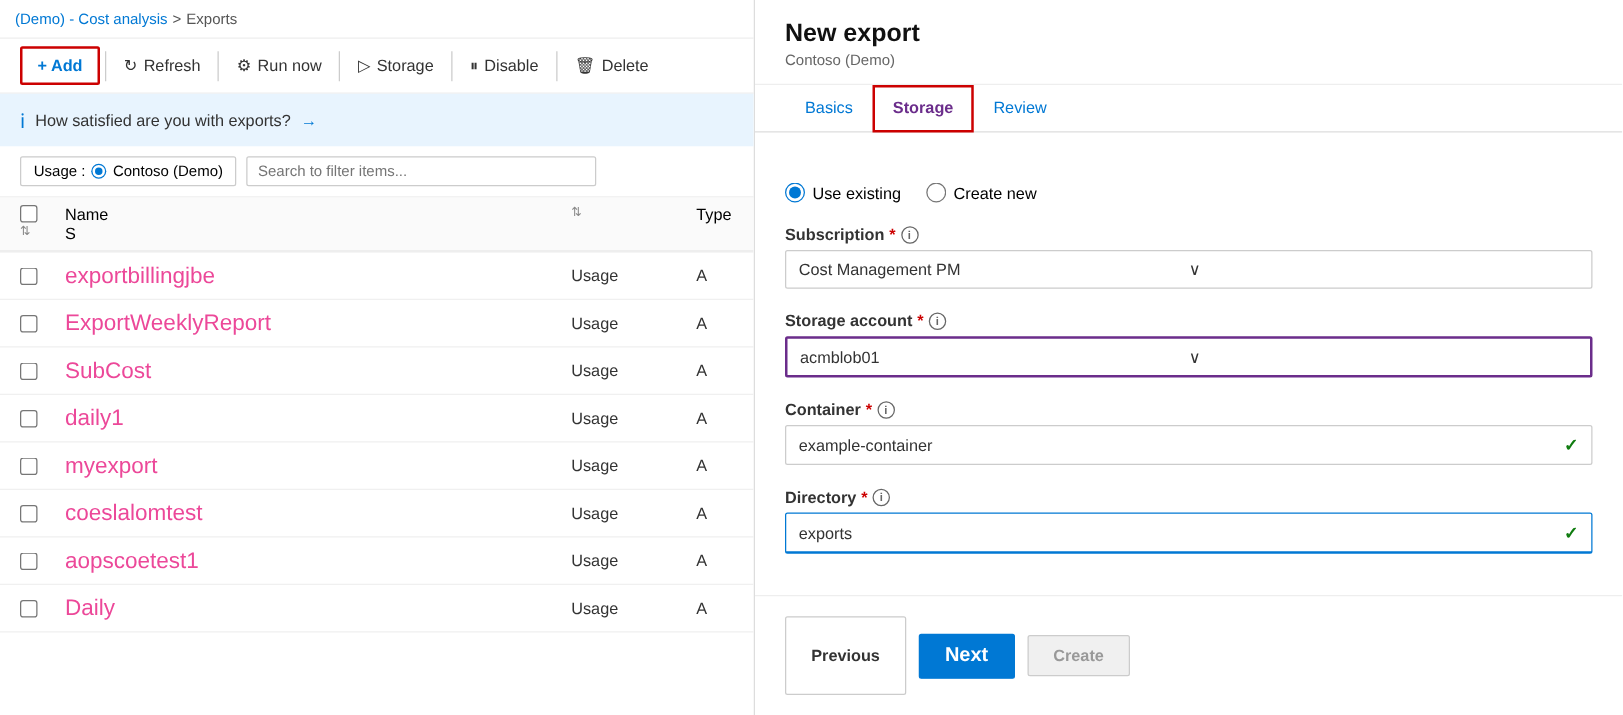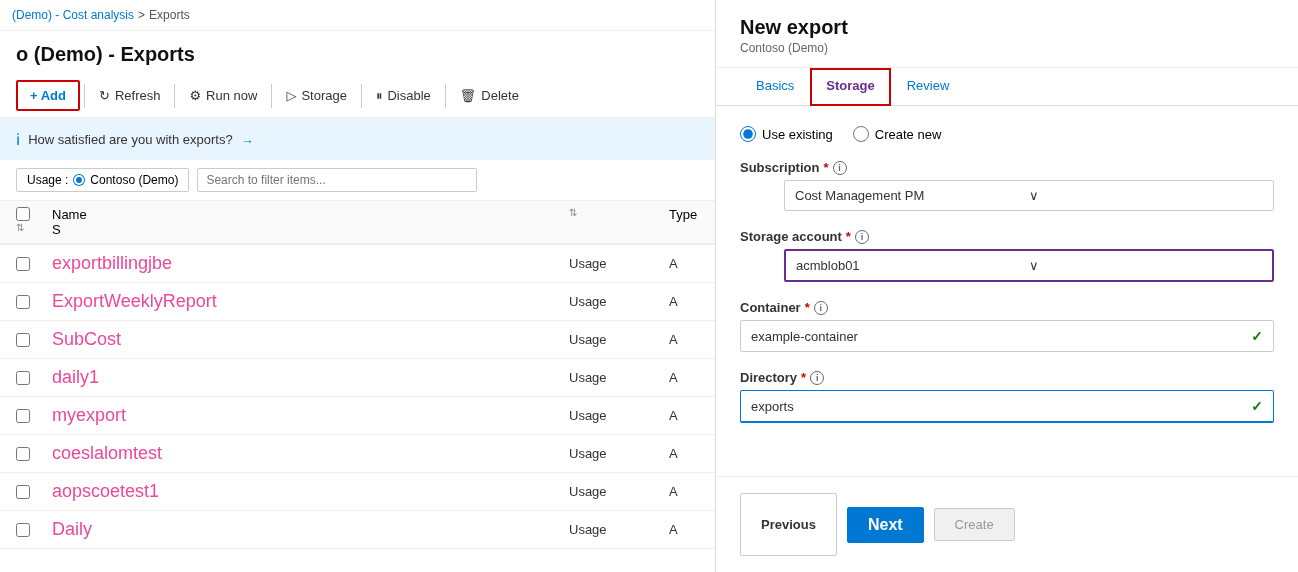--- a/index.html
+++ b/index.html
@@ -1,19 +1,19 @@
 <!DOCTYPE html>
 <html><head>
   <meta charset="utf-8">
   <style>
     * { box-sizing: border-box; margin: 0; padding: 0; }
     body { font-family: 'Segoe UI', sans-serif; font-size: 13px; background: #fff; display: flex; height: 572px; overflow: hidden; }
 
     
-    .left-panel { width: 716px; border-right: 1px solid #ddd; display: flex; flex-direction: column; overflow: hidden; }
+    .left-panel { width: 604px; border-right: 1px solid #ddd; display: flex; flex-direction: column; overflow: hidden; }
 
     .breadcrumb { font-size: 12px; color: #555; padding: 8px 12px; border-bottom: 1px solid #eee; display: flex; align-items: center; gap: 4px; }
     .breadcrumb a { color: #0078d4; text-decoration: none; }
 
     .page-title { font-size: 20px; font-weight: 600; padding: 12px 16px 8px 16px; color: #111; }
 
     .toolbar { display: flex; align-items: center; gap: 0; padding: 6px 16px; border-bottom: 1px solid #eee; }
     .toolbar-btn { display: flex; align-items: center; gap: 5px; padding: 6px 12px; border: 2px solid #0078d4; background: #fff; color: #0078d4; cursor: pointer; font-size: 13px; font-weight: 600; border-radius: 2px; }
     .toolbar-btn.add-btn { border: 2px solid #c00; }
     .toolbar-sep { width: 1px; height: 24px; background: #ccc; margin: 0 4px; }
@@ -45,56 +45,55 @@
     .panel-header { padding: 16px 24px 12px 24px; border-bottom: 1px solid #eee; }
     .panel-title { font-size: 20px; font-weight: 600; color: #111; }
     .panel-subtitle { font-size: 12px; color: #666; margin-top: 2px; }
 
     .tabs { display: flex; padding: 0 24px; border-bottom: 1px solid #ddd; gap: 0; }
     .tab { padding: 10px 16px; cursor: pointer; font-size: 13px; color: #0078d4; border-bottom: 2px solid transparent; }
     .tab.active { color: #6b2d8b; border-bottom: 2px solid #6b2d8b; font-weight: 600; border: 2px solid #c00; padding: 8px 14px; margin-bottom: -1px; }
 
     .panel-body { padding: 20px 24px; display: flex; flex-direction: column; gap: 18px; flex: 1; }
 
-    .radio-group { display: flex; align-items: center; gap: 20px; }
+    .radio-group { display: flex; align-items: center; gap: 20px; margin-top: 20px; }
     .radio-option { display: flex; align-items: center; gap: 6px; cursor: pointer; font-size: 13px; }
     .radio-option input[type=radio] { accent-color: #0078d4; width: 16px; height: 16px; }
 
     .field-group { display: flex; flex-direction: column; gap: 5px; }
     .field-label { font-size: 13px; font-weight: 600; color: #333; display: flex; align-items: center; gap: 4px; }
     .required { color: #c00; }
     .info-circle { display: inline-flex; align-items: center; justify-content: center; width: 14px; height: 14px; border-radius: 50%; border: 1px solid #666; font-size: 9px; color: #666; cursor: pointer; }
 
-    .dropdown { display: flex; align-items: center; border: 1px solid #ccc; border-radius: 2px; padding: 7px 10px; background: #fff; cursor: pointer; position: relative; margin-left: 44px; }
+    .dropdown { display: flex; align-items: center; border: 1px solid #ccc; border-radius: 2px; padding: 7px 10px; background: #fff; cursor: pointer; position: relative; }
     .dropdown span { flex: 1; font-size: 13px; color: #333; }
     .dropdown-arrow { color: #333; font-size: 12px; }
 
     .input-field { display: flex; align-items: center; border: 1px solid #ccc; border-radius: 2px; padding: 7px 10px; background: #fff; }
     .input-field input { border: none; outline: none; flex: 1; font-size: 13px; color: #333; }
     .check-green { color: #107c10; font-size: 14px; font-weight: bold; }
 
     .input-field.active-blue { border: 1px solid #0078d4; border-bottom: 2px solid #0078d4; }
 
     .panel-footer { display: flex; align-items: center; justify-content: flex-start; gap: 10px; padding: 16px 24px; border-top: 1px solid #eee; }
     .btn-secondary { padding: 23px 20px; border: 1px solid #ccc; background: #fff; color: #333; cursor: pointer; font-size: 13px; border-radius: 2px; font-weight: 600; }
     .btn-primary { padding: 8px 20px; border: 1px solid #0078d4; background: #0078d4; color: #fff; cursor: pointer; font-size: 16px; border-radius: 2px; font-weight: 600; }
-    .btn-disabled { padding: 8px 20px; border: 1px solid #ccc; background: #f0f0f0; color: #999; cursor: not-allowed; font-size: 13px; border-radius: 2px; font-weight: 400; }
+    .btn-disabled { padding: 8px 20px; border: 1px solid #ccc; background: #f0f0f0; color: #999; cursor: not-allowed; font-size: 13px; border-radius: 2px; font-weight: 700; }
   </style>
 </head>
 <body>
 
 <div class="left-panel">
 
   <div class="breadcrumb">
     <a>(Demo) - Cost analysis</a>
     <span>&gt;</span>
     <span>Exports</span>
   </div>
 
-  <div class="page-title">o (Demo) - Exports</div>
 
   <div class="toolbar">
     <button class="toolbar-btn add-btn">+ Add</button>
     <div class="toolbar-sep"></div>
     <button class="toolbar-item">
       <span>↻</span>
       <span>Refresh</span>
     </button>
     <div class="toolbar-sep"></div>
     <button class="toolbar-item">

